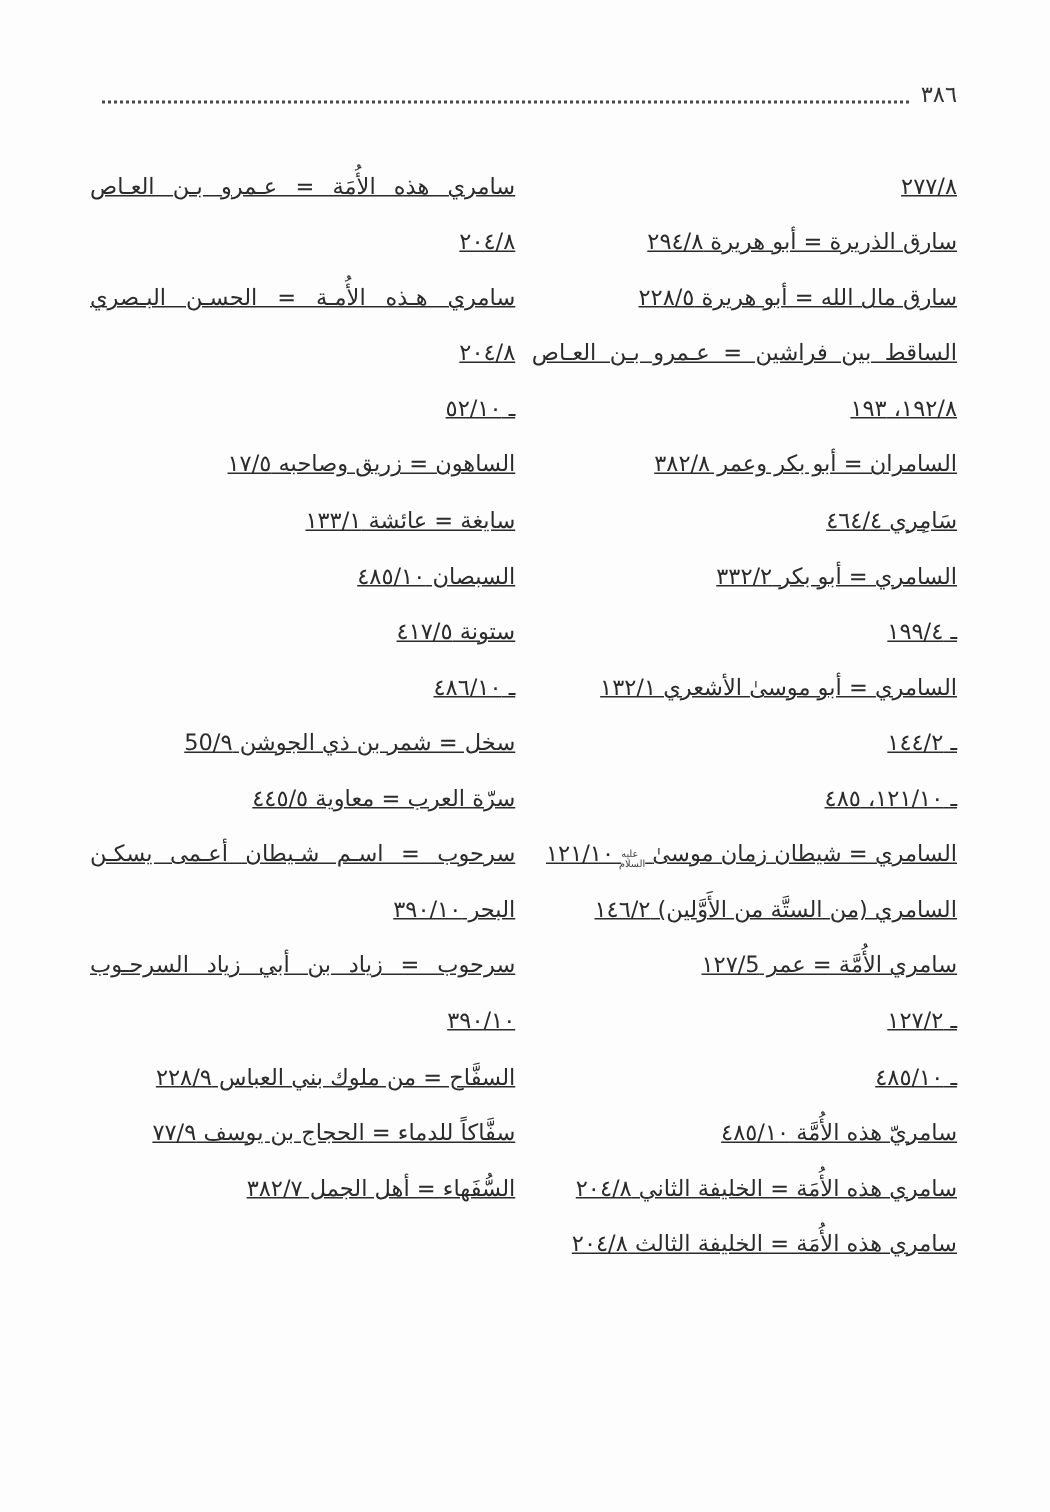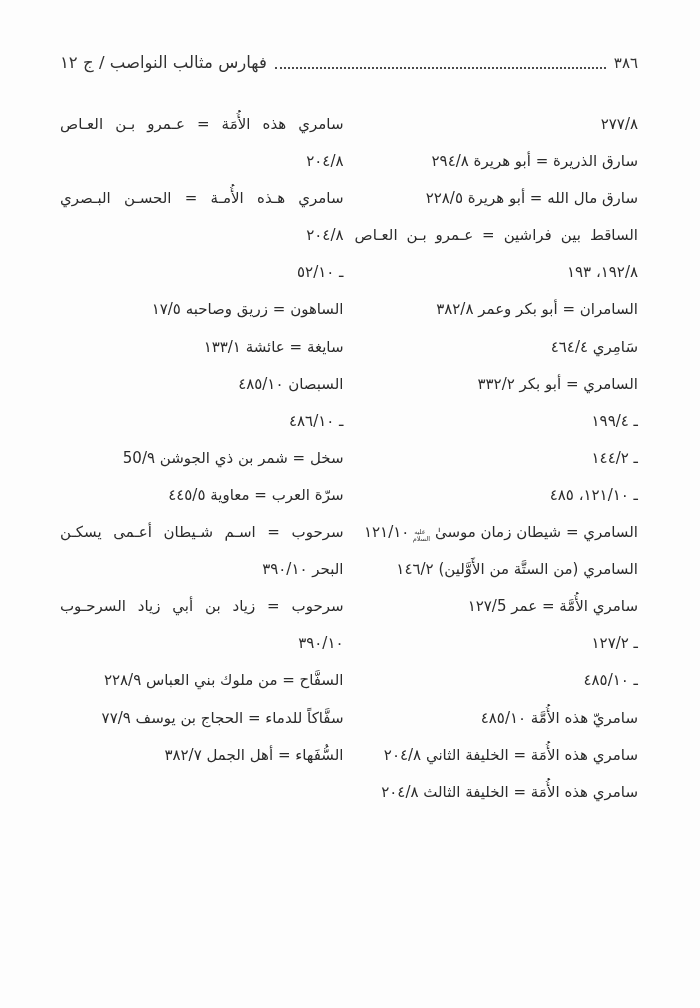--- a/index.html
+++ b/index.html
@@ -22,72 +22,74 @@
     flex:1 1 auto;height:1px;align-self:flex-end;
     border-bottom:2px dotted var(--leader);
     margin:0 8px 5px 8px;
   }
   .columns{display:flex;gap:11px;margin-top:32px;}
   .col{flex:1 1 0;min-width:0;}
   .line{
     height:37.1px;line-height:37px;
     font-size:15px;white-space:nowrap;
     text-align:right;
+    text-decoration:underline;
   }
   .line.justify{
     white-space:normal;overflow:hidden;
     text-align:justify;text-align-last:justify;
   }
   .hon{
     display:inline-block;width:16px;
     font-size:6.5px;line-height:1.15;
     text-align:left;vertical-align:-4px;
     white-space:normal;color:#3a3a3a;
   }
 </style>
 </head>
 <body>
 
 <div class="page">
   <div class="header">
     <span class="page-num">٣٨٦</span>
     <span class="leader"></span>
-    <span class="title">فهارس مثالب النواصب / ج ١٢</span>
   </div>
   <div class="columns">
     <div class="col" id="col-right">
         <div class="line">٢٧٧/٨</div>
         <div class="line">سارق الذريرة = أبو هريرة ٢٩٤/٨</div>
         <div class="line">سارق مال الله = أبو هريرة ٢٢٨/٥</div>
         <div class="line justify">الساقط بين فراشين = عـمرو بـن العـاص</div>
         <div class="line">١٩٢/٨، ١٩٣</div>
         <div class="line">السامران = أبو بكر وعمر ٣٨٢/٨</div>
         <div class="line">سَامِري ٤٦٤/٤</div>
         <div class="line">السامري = أبو بكر ٣٣٢/٢</div>
         <div class="line">ـ ١٩٩/٤</div>
+        <div class="line">السامري = أبو موسىٰ الأشعري ١٣٢/١</div>
         <div class="line">ـ ١٤٤/٢</div>
         <div class="line">ـ ١٢١/١٠، ٤٨٥</div>
         <div class="line"><span>السامري = شيطان زمان موسىٰ</span> <span class="hon">عليه السلام</span> <span>١٢١/١٠</span></div>
         <div class="line">السامري (من الستَّة من الأَوَّلين) ١٤٦/٢</div>
         <div class="line">سامري الأُمَّة = عمر ١٢٧/5</div>
         <div class="line">ـ ١٢٧/٢</div>
         <div class="line">ـ ٤٨٥/١٠</div>
         <div class="line">سامريّ هذه الأُمَّة ٤٨٥/١٠</div>
         <div class="line">سامري هذه الأُمَة = الخليفة الثاني ٢٠٤/٨</div>
         <div class="line">سامري هذه الأُمَة = الخليفة الثالث ٢٠٤/٨</div>
       </div>
     <div class="col" id="col-left">
         <div class="line justify">سامري هذه الأُمَة = عـمرو بـن العـاص</div>
         <div class="line">٢٠٤/٨</div>
         <div class="line justify">سامري هـذه الأُمـة = الحسـن البـصري</div>
         <div class="line">٢٠٤/٨</div>
         <div class="line">ـ ٥٢/١٠</div>
         <div class="line">الساهون = زريق وصاحبه ١٧/٥</div>
         <div class="line">سايغة = عائشة ١٣٣/١</div>
         <div class="line">السبصان ٤٨٥/١٠</div>
+        <div class="line">ستونة ٤١٧/٥</div>
         <div class="line">ـ ٤٨٦/١٠</div>
         <div class="line">سخل = شمر بن ذي الجوشن 50/٩</div>
         <div class="line">سرّة العرب = معاوية ٤٤٥/٥</div>
         <div class="line justify">سرحوب = اسـم شـيطان أعـمى يسكـن</div>
         <div class="line">البحر ٣٩٠/١٠</div>
         <div class="line justify">سرحوب = زياد بن أبي زياد السرحـوب</div>
         <div class="line">٣٩٠/١٠</div>
         <div class="line">السفَّاح = من ملوك بني العباس ٢٢٨/٩</div>
         <div class="line">سفَّاكاً للدماء = الحجاج بن يوسف ٧٧/٩</div>
         <div class="line">السُّفَهاء = أهل الجمل ٣٨٢/٧</div>

